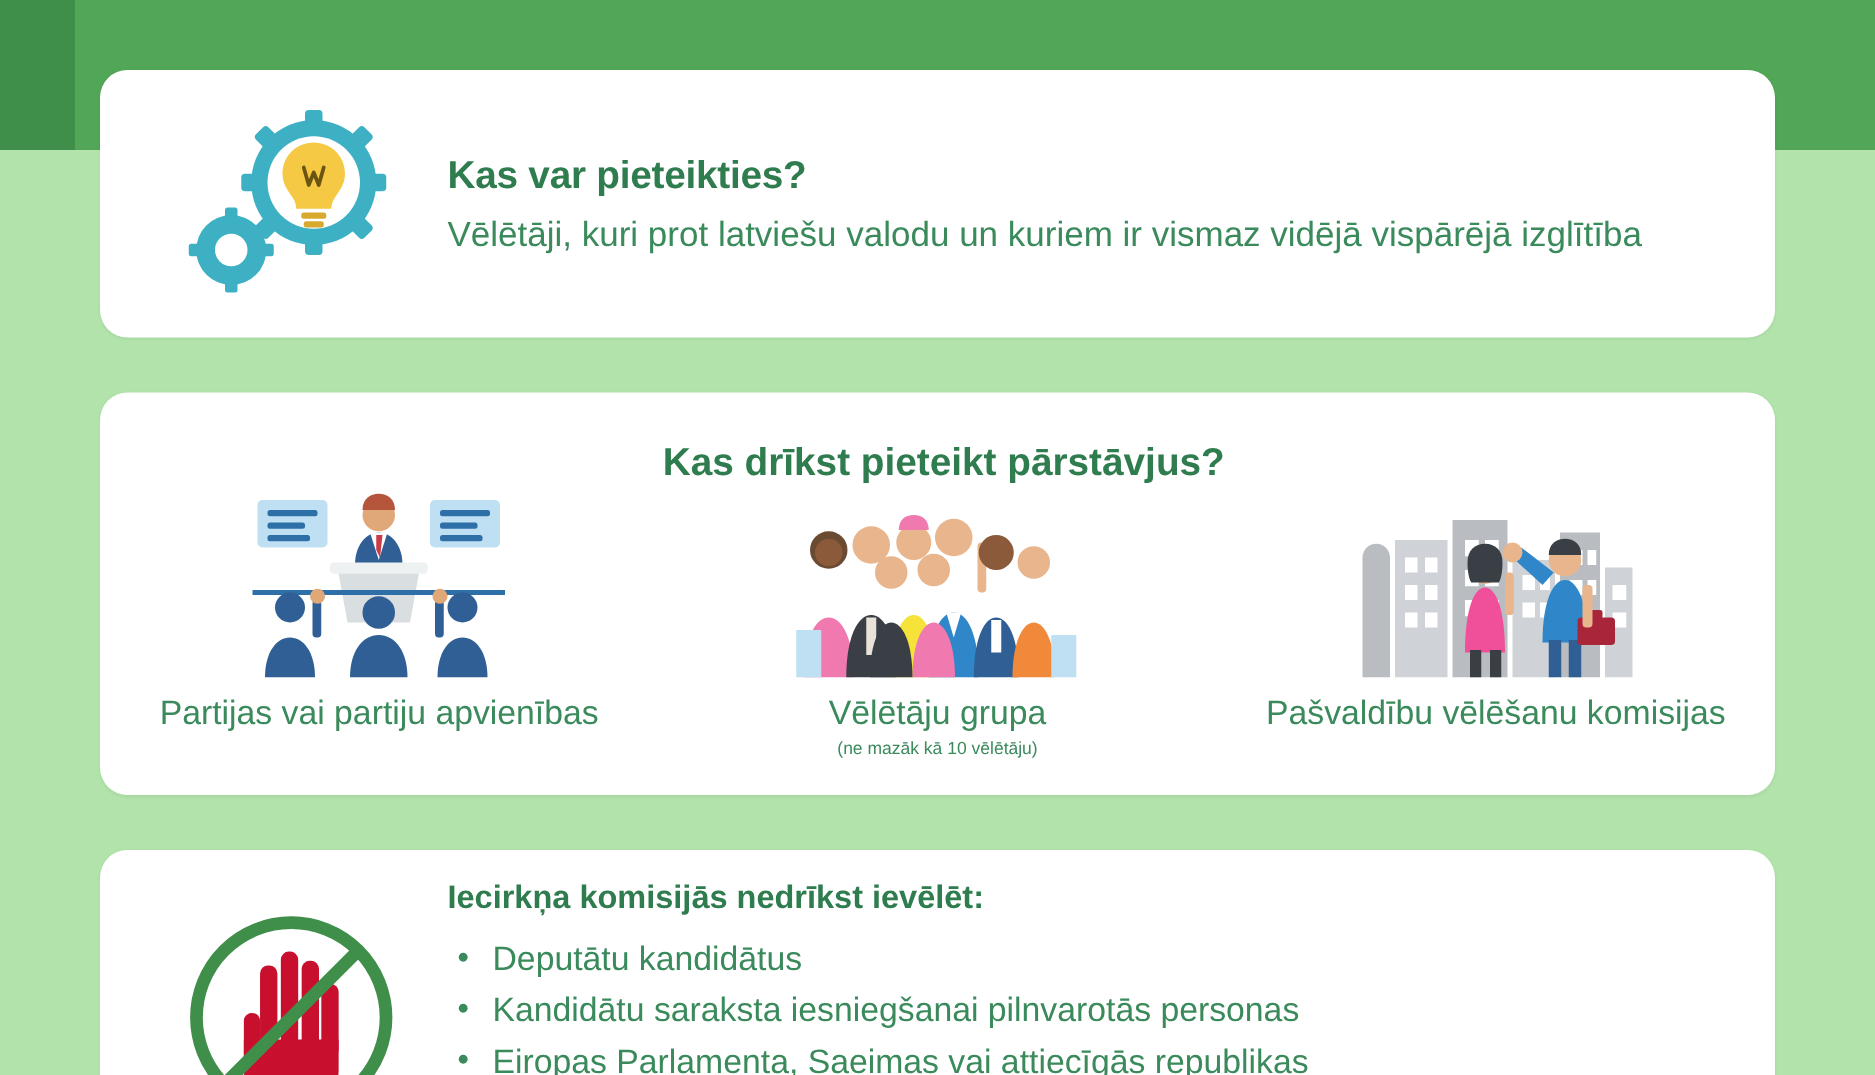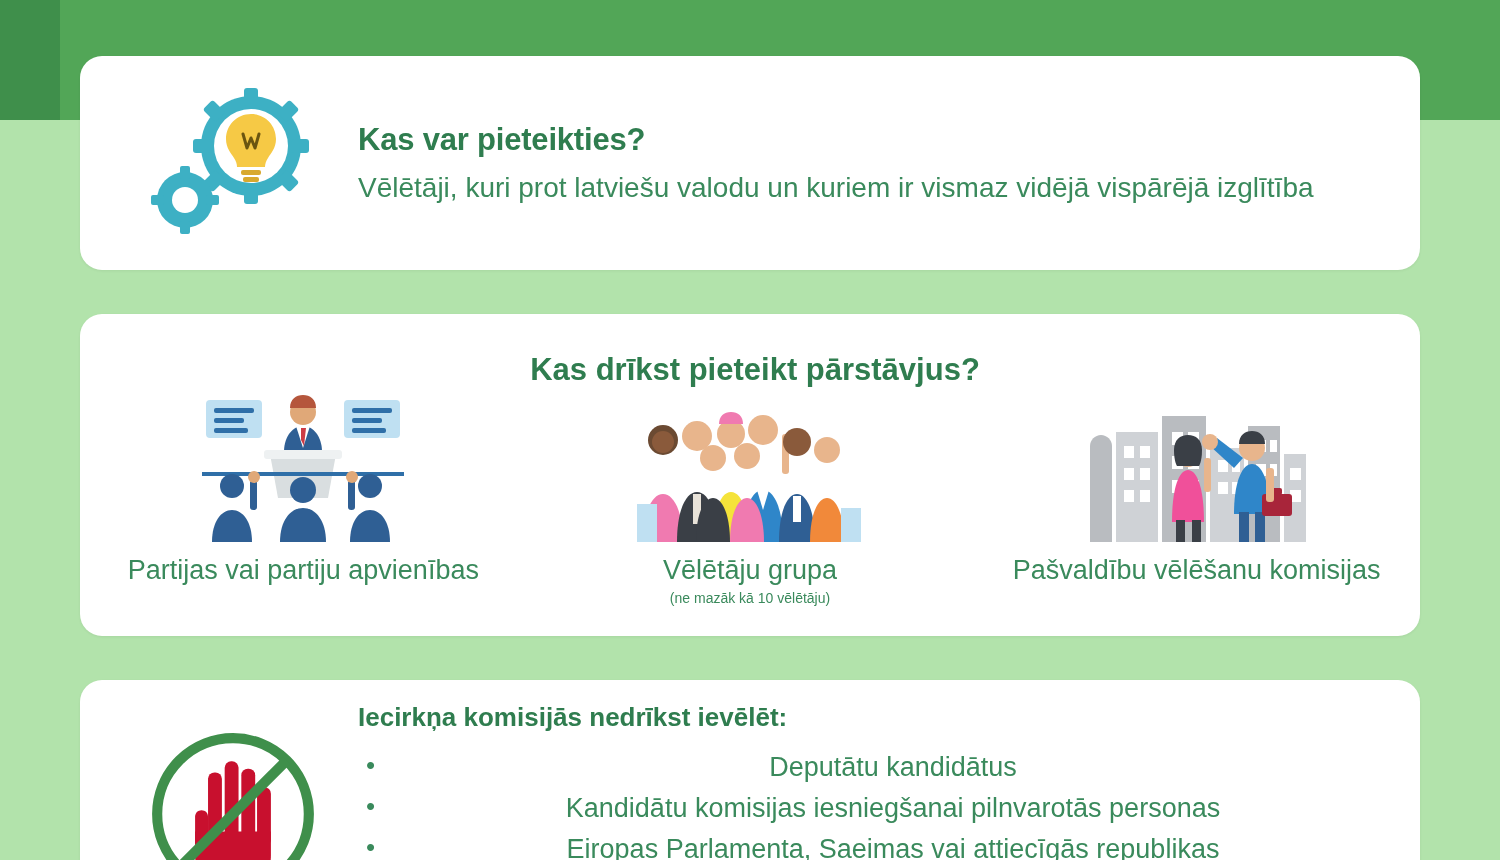--- a/index.html
+++ b/index.html
@@ -133,21 +133,20 @@
     color: #2f7d4f;
     margin-bottom: 14px;
   }
   ul.bullets { list-style: none; }
   ul.bullets li {
     font-size: 27px;
     color: #3a8a5c;
     line-height: 1.52;
     padding-left: 36px;
     position: relative;
-    text-align: center;
   }
   ul.bullets li::before {
     content: "•";
     position: absolute;
     left: 8px;
     top: -1px;
     font-size: 26px;
     color: #3a8a5c;
   }
   svg { display: block; }
@@ -389,19 +388,19 @@
 
           <circle cx="93" cy="93" r="82" fill="none" stroke="#3f8f4b" stroke-width="11"></circle>
           <line x1="35" y1="151" x2="151" y2="35" stroke="#3f8f4b" stroke-width="11"></line>
         </svg>
       </span>
     </div>
     <div class="text-col">
       <div class="c3-title">Iecirkņa komisijās nedrīkst ievēlēt:</div>
       <ul class="bullets">
         <li>Deputātu kandidātus</li>
-        <li>Kandidātu komisijas iesniegšanai pilnvarotās personas</li>
+        <li>Kandidātu saraksta iesniegšanai pilnvarotās personas</li>
         <li>Eiropas Parlamenta, Saeimas vai attiecīgās republikas</li>
       </ul>
     </div>
   </div>
 
 </div>
 
 </body></html>

